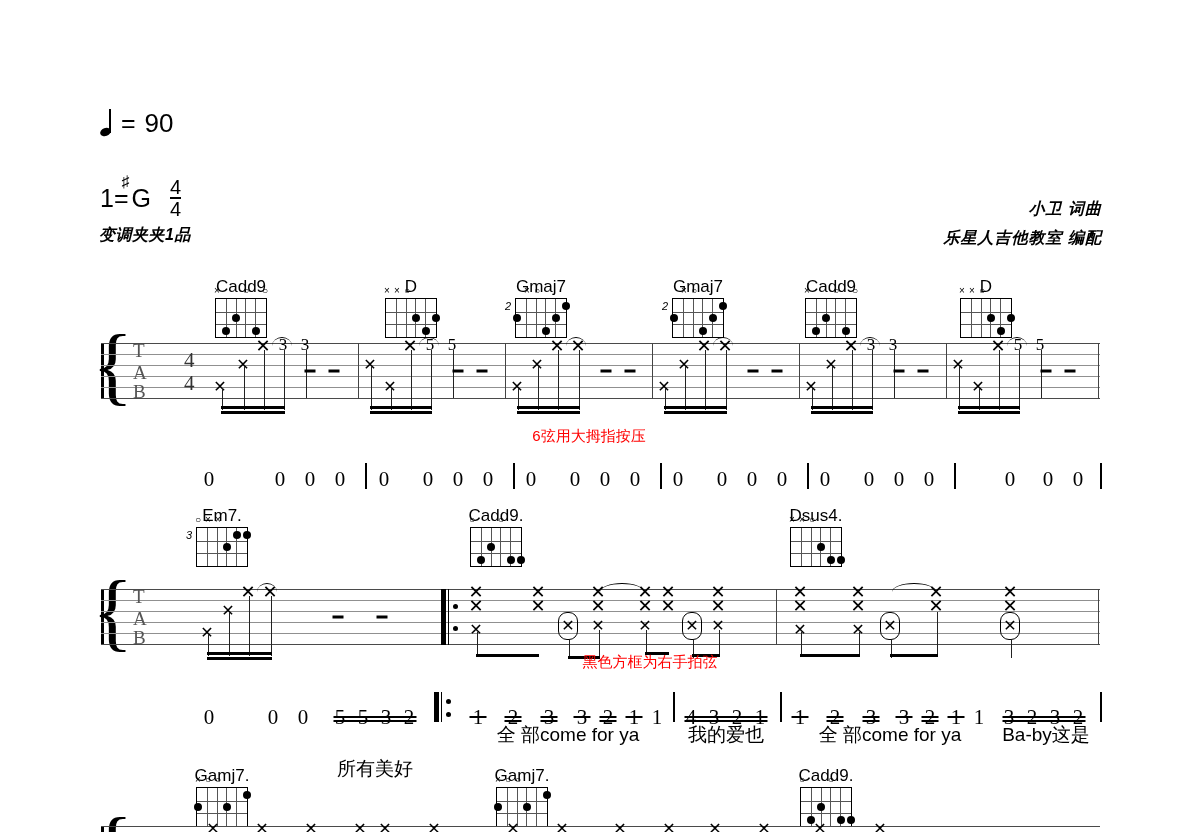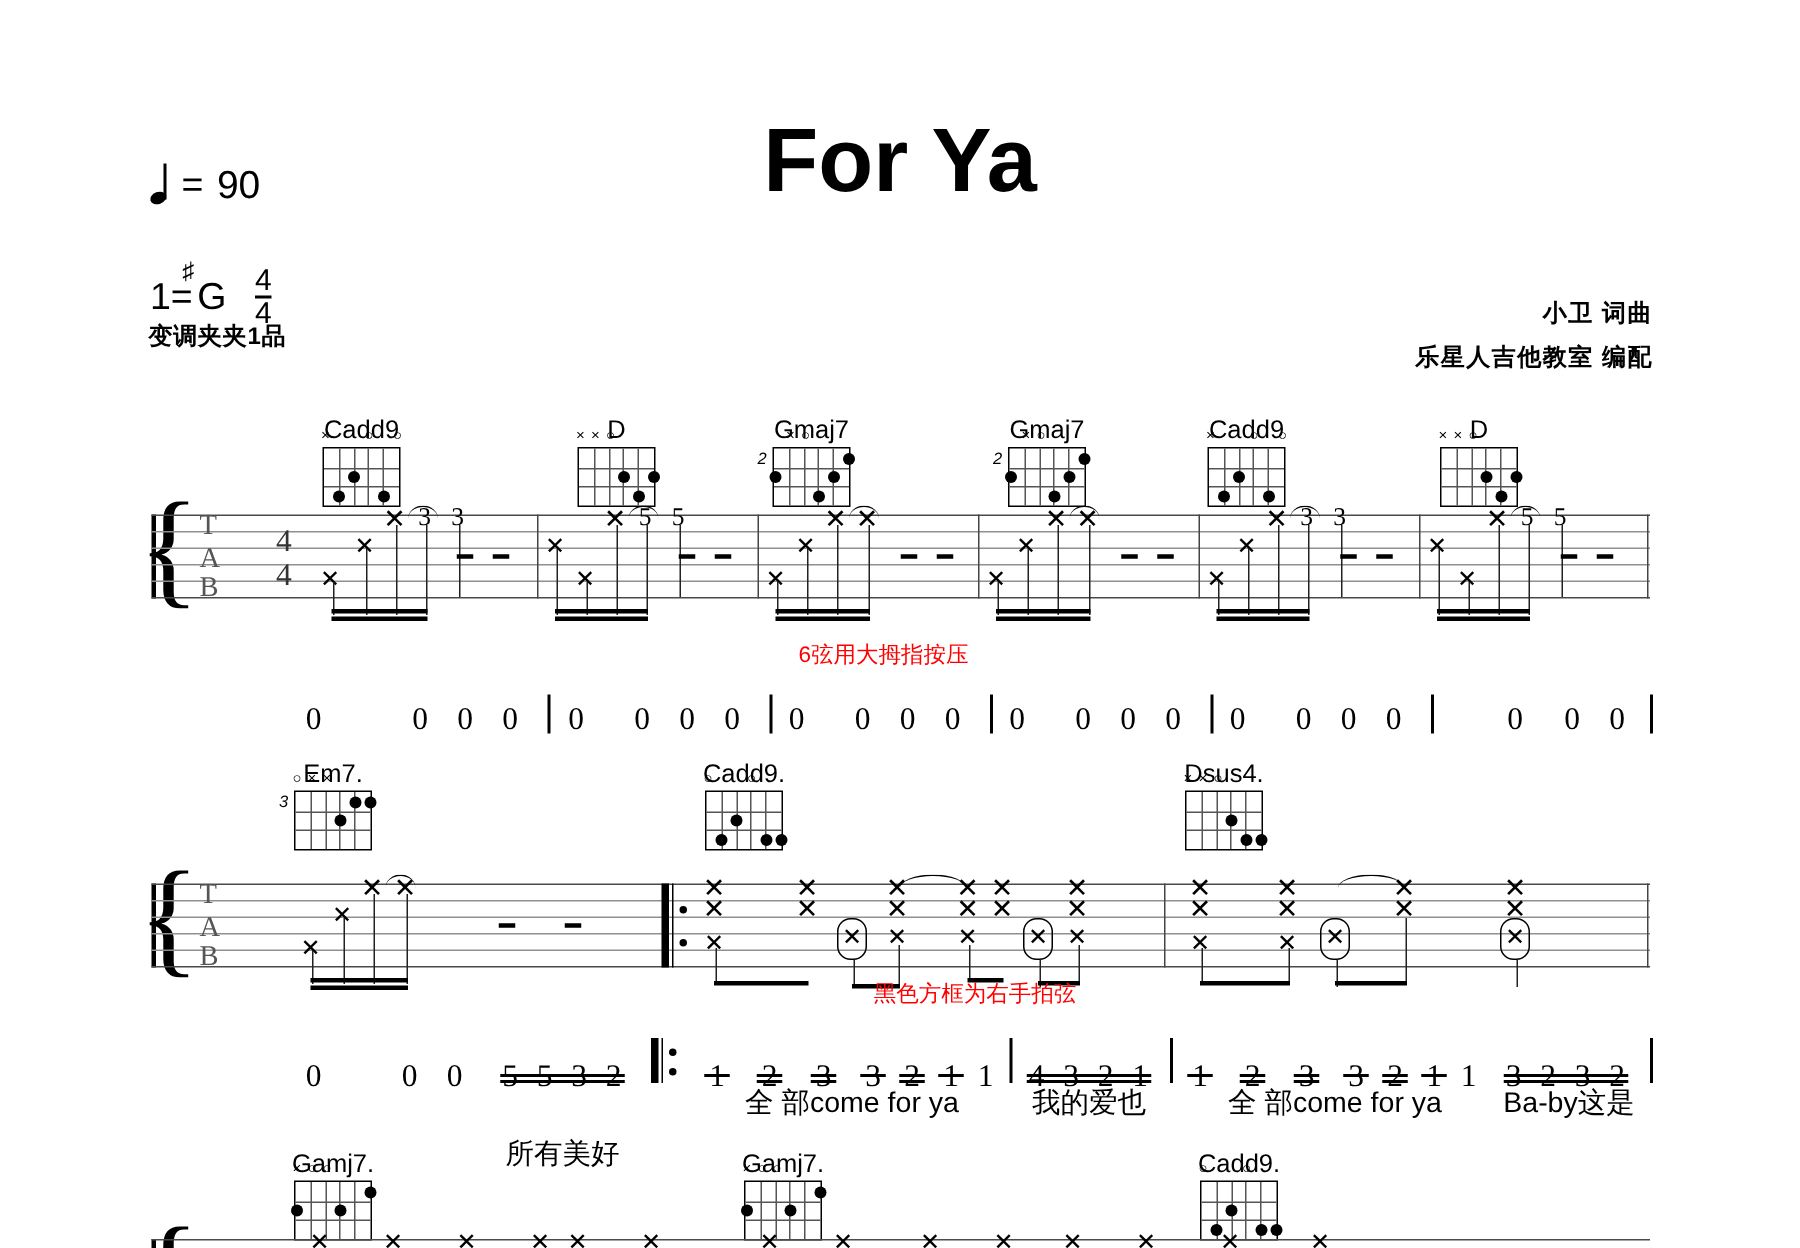--- a/index.html
+++ b/index.html
@@ -34,20 +34,21 @@
     font-size: 21px;
     font-weight: bold;
     font-style: italic;
     color: #000;
   }
   .credit {
     position: absolute;
     right: 98px;
     font-size: 16px;
     font-weight: bold;
+    font-style: italic;
     color: #000;
     white-space: nowrap;
     letter-spacing: 1px;
   }
   .credit.c1 { top: 199px; }
   .credit.c2 { top: 228px; }
 
   
   .tempo {
     position: absolute;
@@ -90,23 +91,24 @@
     display: inline-block;
     margin-left: 16px;
     text-align: center;
     line-height: 0.95;
     font-size: 20px;
   }
   .timesig .num { display:block; }
   .timesig .den { display:block; border-top: 2px solid #000; padding-top: 1px;}
   .capo {
     position: absolute;
-    left: 99px; top: 214px;
+    left: 99px; top: 225px;
     font-size: 16px;
     font-weight: bold;
+    font-style: italic;
     color: #000;
     letter-spacing: 0.5px;
   }
 
   
   .system { position: absolute; left: 0; top: 0; }
   .staff-lines { position: absolute; }
   .sline {
     position: absolute; left: 0;
     height: 0;
@@ -278,21 +280,20 @@
     transform: translateX(-50%);
     white-space: nowrap;
     font-weight: normal;
   }
 </style>
 </head>
 <body>
 
 <div id="sheet">
 
-  <div class="title">For Ya</div>
 
   <div class="credit c1">小卫  词曲</div>
   <div class="credit c2">乐星人吉他教室  编配</div>
 
   <div class="tempo">
     <span class="qnote">
       <span class="head"></span>
         <span class="stem"></span>
     </span>
     <span class="tempo-eq">=</span>

